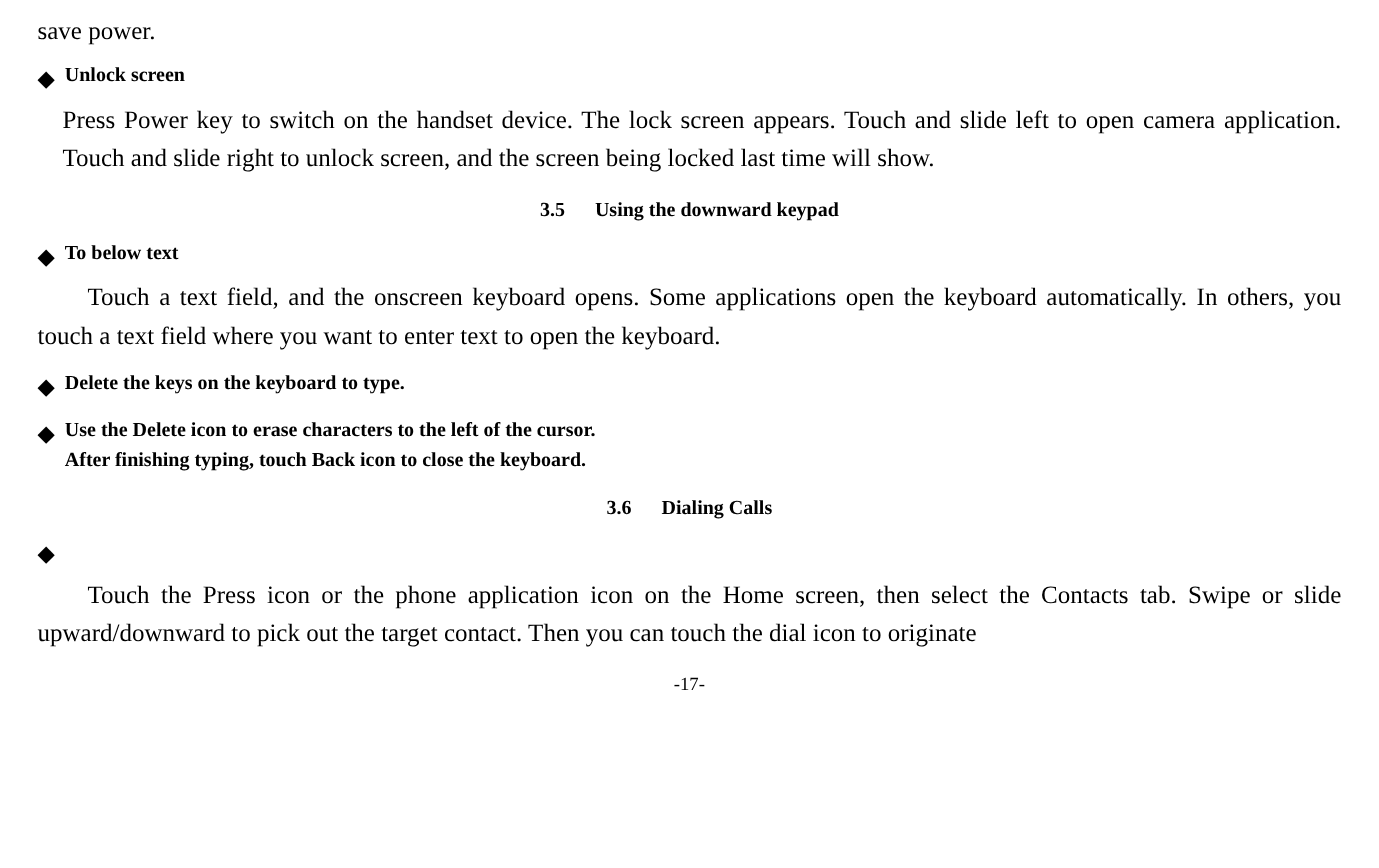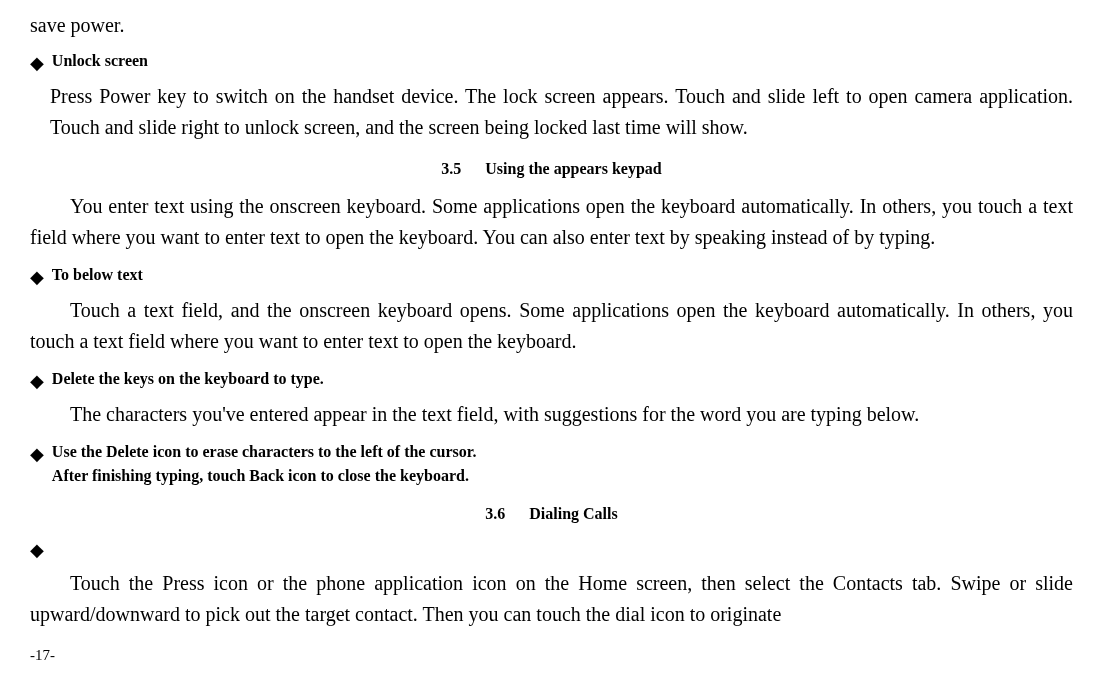--- a/index.html
+++ b/index.html
@@ -63,21 +63,21 @@
       font-size: 20px;
       line-height: 1.55;
       text-align: justify;
     }
 
     .left-indent {
       margin-left: 20px;
     }
 
     .page-number {
-      text-align: left;
+      text-align: center;
       font-size: 15px;
       margin-top: 14px;
     }
 
     .bold-line {
       font-weight: bold;
       font-size: 16px;
     }
   </style>
 </head>
@@ -91,39 +91,37 @@
     <div class="bullet-header">
       <span class="diamond">◆</span>
       <span class="bold-heading">Unlock screen</span>
     </div>
     <div class="left-indent body-text">Press Power key to switch on the handset device. The lock screen appears. Touch and slide left to open camera application. Touch and slide right to unlock screen, and the screen being locked last time will show.</div>
   </div>
 
   <div class="section-heading">
     <span class="section-num">3.5</span>
     &nbsp;&nbsp;&nbsp;&nbsp;
-    <span>Using the appears keypad</span>
+    <span>Using the downward keypad</span>
   </div>
 
-  <div class="body-text" style="text-indent: 2em; text-align: justify; margin-bottom: 10px;">You enter text using the onscreen keyboard. Some applications open the keyboard automatically. In others, you touch a text field where you want to enter text to open the keyboard. You can also enter text by speaking instead of by typing.</div>
 
   <div class="bullet-section">
     <div class="bullet-header">
       <span class="diamond">◆</span>
       <span class="bold-heading">To below text</span>
     </div>
     <div class="body-text" style="text-indent: 2em; text-align: justify;">Touch a text field, and the onscreen keyboard opens. Some applications open the keyboard automatically. In others, you touch a text field where you want to enter text to open the keyboard.</div>
   </div>
 
   <div class="bullet-section" style="margin-top:10px;">
     <div class="bullet-header">
       <span class="diamond">◆</span>
       <span class="bold-heading">Delete the keys on the keyboard to type.</span>
     </div>
-    <div class="body-text" style="text-indent: 2em; text-align: justify;">The characters you've entered appear in the text field, with suggestions for the word you are typing below.</div>
   </div>
 
   <div class="bullet-section" style="margin-top:10px;">
     <div class="bullet-header">
       <span class="diamond">◆</span>
       <div>
         <div class="bold-line">Use the Delete icon to erase characters to the left of the cursor.</div>
         <div class="bold-line">After finishing typing, touch Back icon to close the keyboard.</div>
       </div>
     </div>

